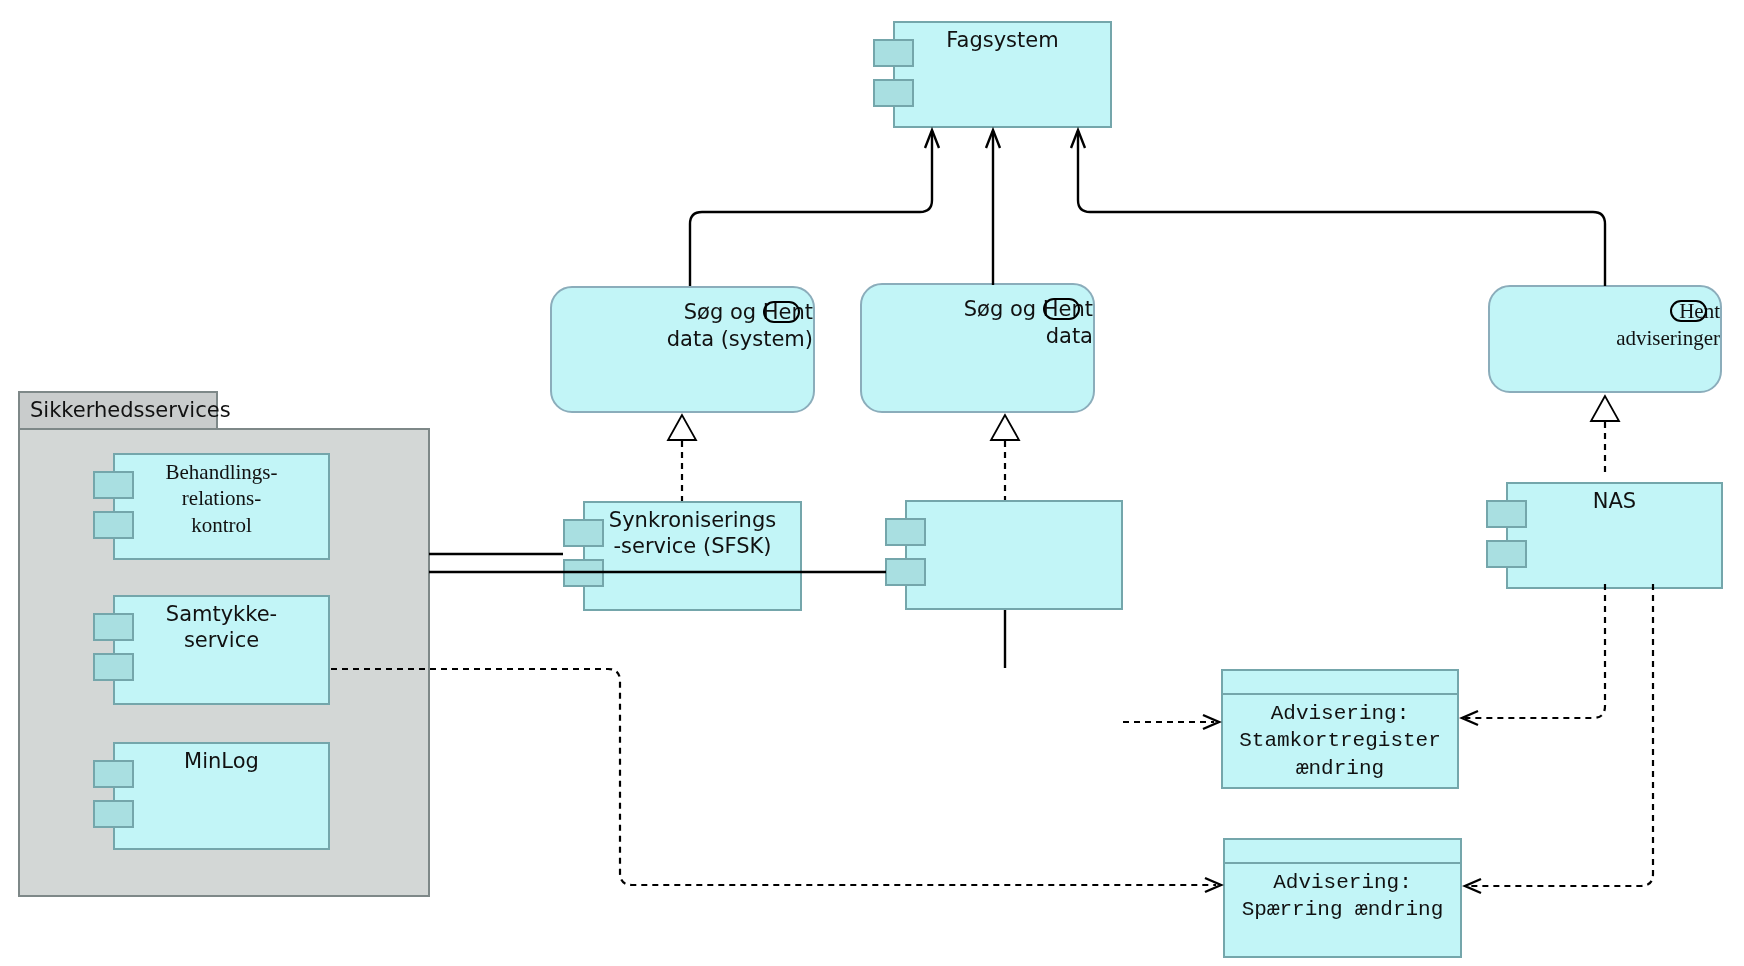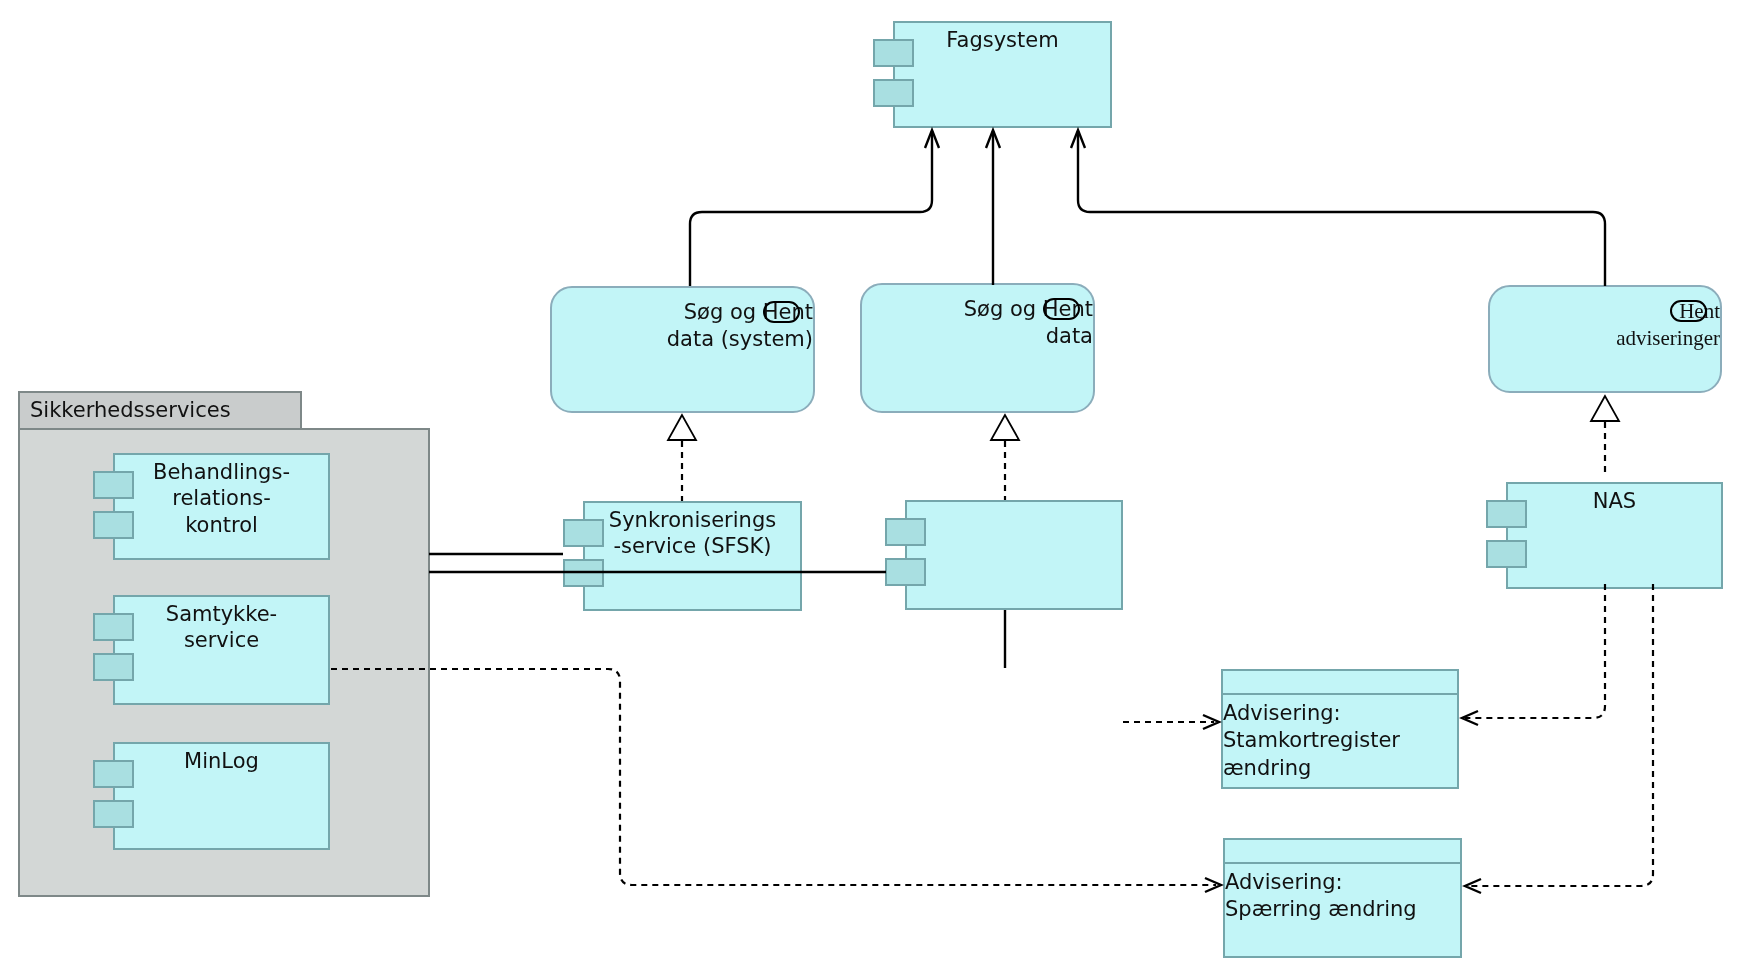--- a/index.html
+++ b/index.html
@@ -78,21 +78,21 @@
     right:13px;top:13px;width:37px;height:22px;
     border:2.5px solid #000;border-radius:11px;
     background:transparent;
   }
 
   
   .event{
     position:absolute;box-sizing:border-box;
     background:var(--node-fill);
     border:2px solid var(--node-border);
-    z-index:2;text-align:left;
+    z-index:2;text-align:center;font-family:Liberation Mono, monospace;
   }
   .event .compartment{
     height:22px;border-bottom:2px solid var(--node-border);
   }
   .event .label{
     display:block;padding-top:5px;
     font-size:21px;line-height:1.3;
     white-space:pre-line;
   }
 
@@ -100,26 +100,26 @@
   .solid{stroke:var(--connector);stroke-width:2.4;fill:none;}
   .dashed{stroke:var(--connector);stroke-width:2.2;fill:none;stroke-dasharray:6 5;}
   .arrow{stroke:var(--connector);stroke-width:2.4;fill:none;stroke-linejoin:miter;}
   .tri{stroke:var(--connector);stroke-width:1.8;fill:#fff;}
 </style>
 </head>
 <body>
 
 <div class="stage">
 
-  <div class="pkg-tab" style="left:18px;top:391px;width:284px;height:37px;">
+  <div class="pkg-tab" style="left:18px;top:391px;width:200px;height:37px;">
     <span>Sikkerhedsservices</span>
   </div>
   <div class="pkg-body" style="left:18px;top:428px;width:412px;height:469px;"></div>
 
-  <div class="component" style="left:113px;top:453px;width:217px;height:107px;">
+  <div class="component" style="left:113px;top:453px;width:217px;height:107px;font-family:Liberation Serif, serif;">
     <span class="port p1"></span>
     <span class="port p2"></span>
     <span class="label">Behandlings-
 relations-
 kontrol</span>
   </div>
 
   <div class="component" style="left:113px;top:595px;width:217px;height:110px;">
     <span class="port p1"></span>
     <span class="port p2"></span>

